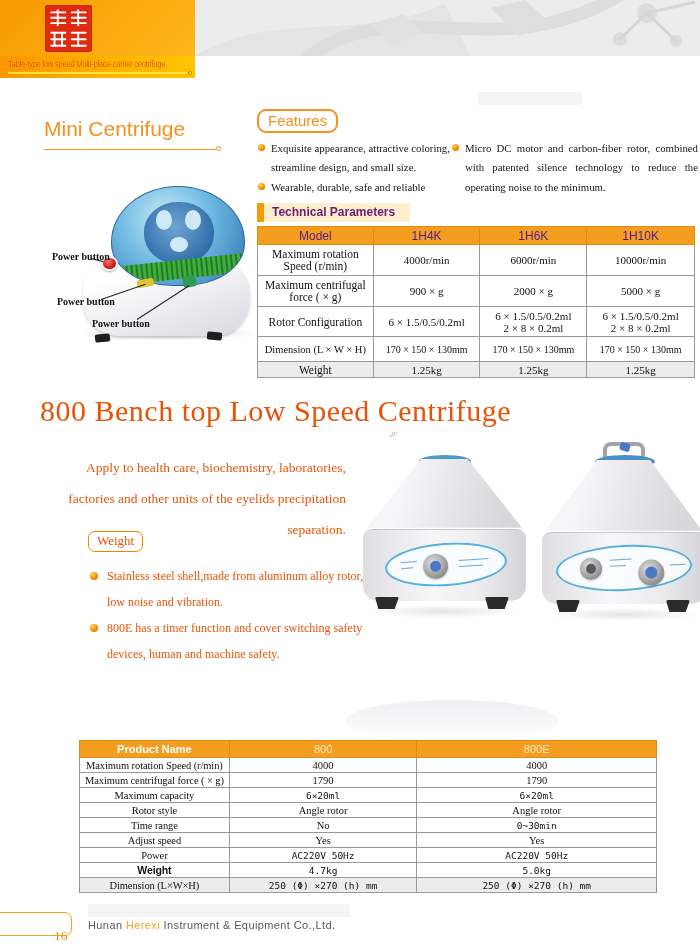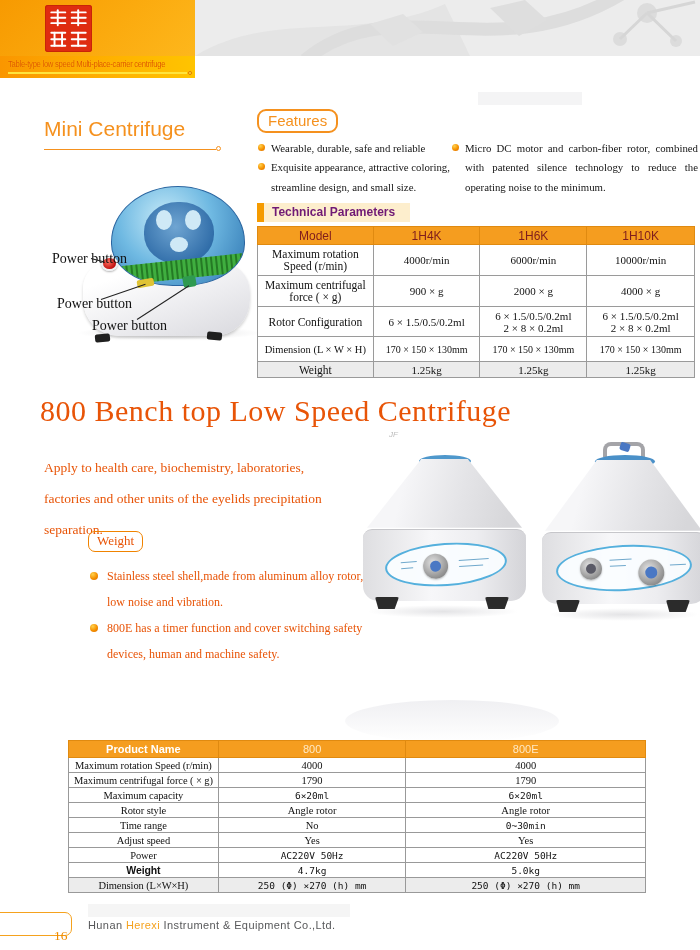--- a/index.html
+++ b/index.html
@@ -47,21 +47,21 @@
 
   
   #tech-bar { left:257px; top:203px; width:153px; height:19px; background:#fdeecd; }
   #tech-square { left:0; top:0; width:7px; height:19px; background:#f59b00; }
   #tech-title { left:15px; top:0; line-height:19px; font-size:12px; font-weight:bold; color:#701a75; }
 
   
   #tech-table { left:257px; top:226px; width:438px; border-collapse:collapse;
                 font-family:"Liberation Serif", serif; }
   #tech-table th, #tech-table td { border:1px solid #9a9a9a; text-align:center; vertical-align:middle; }
-  #tech-table thead th { background:#f59d1f; color:#7f1d1d; border-color:#e08a10;
+  #tech-table thead th { background:#f59d1f; color:#4c1d95; border-color:#e08a10;
                          font-family:"Liberation Sans", sans-serif; font-weight:normal;
                          font-size:12px; height:18px; }
   #tech-table tbody td { font-size:11px; color:#111; white-space:pre-line; padding:1px 2px; }
   #tech-table td.lbl { font-size:11.5px; }
   #tech-table tr.shaded td { background:#ececec; }
   #tech-table tr.r0 td { height:31px; }
   #tech-table tr.r1 td { height:31px; }
   #tech-table tr.r2 td { height:30px; }
   #tech-table tr.r3 td { height:25px; font-size:10px; }
   #tech-table tr.r3 td.lbl { font-size:10.5px; }
@@ -91,29 +91,29 @@
               background-position:0 4px; }
   .md-btn-red { left:46px; top:70px; width:17px; height:15px; border-radius:50%;
                 background:radial-gradient(circle at 40% 35%,#ff7060,#c01010 70%);
                 border:2px solid #eef0f2; box-shadow:0 1px 2px rgba(0,0,0,.3); }
   .md-btn-yellow { left:82px; top:93px; width:17px; height:8px; background:#dfc334;
                    border-radius:2px; transform:rotate(-10deg); }
   .md-btn-green { left:128px; top:90px; width:13px; height:11px; background:#2f9a50;
                   border-radius:2px; transform:rotate(-10deg); }
   .md-foot { width:15px; height:8px; background:#1f1f1f; border-radius:2px; }
 
-  .callout-label { font-family:"Liberation Serif", serif; font-size:14px; color:#111; white-space:nowrap; }
+  .callout-label { font-family:"Liberation Serif", serif; font-size:10px; color:#111; white-space:nowrap;font-weight:bold; }
   .callout-line { height:0; border-top:1px solid #222; transform-origin:left center; }
 
   
   #bench-title { left:40px; top:394px; font-family:"Liberation Serif", serif;
                  font-size:30px; color:#e85407; letter-spacing:0.5px; }
   #bench-mark { left:389px; top:430px; font-size:8px; font-style:italic; color:#bdbdbd; }
   #bench-intro { left:44px; top:452px; width:302px; font-family:"Liberation Serif", serif;
-                 font-size:13.5px; color:#e85407; line-height:31px; }
+                 font-size:13.5px; color:#e85407; line-height:31px;text-align:right; }
   #feature-box { left:88px; top:531px; border:1.5px solid #f08300; border-radius:7px;
                  padding:1px 8px 2px; font-family:"Liberation Serif", serif;
                  font-size:13px; color:#e85407; }
   #bench-f { left:90px; top:563px; width:276px; font-size:12px; color:#e85407;
              line-height:26px; }
   #bench-f .b-dot { width:8px; height:8px; margin:9px 9px 0 0; }
 
   
   .bc { overflow:visible; }
   #bc-800 { left:357px; top:447px; width:175px; height:168px; }
@@ -131,21 +131,21 @@
   .bc-mark { position:absolute; height:1px; background:#6fa8cc; }
   .bc-foot { position:absolute; background:#2b2b2b; border-radius:2px;
              clip-path:polygon(0 0,100% 0,82% 100%,14% 100%); }
   .bc-refl { position:absolute; border-radius:50%;
              background:radial-gradient(rgba(130,130,140,.22),rgba(255,255,255,0) 70%); }
   .bc-handle { position:absolute; border:4px solid #a4a4a8; border-bottom:none;
                border-radius:8px 8px 0 0; }
   .bc-handle-blue { position:absolute; background:#4a78c4; border-radius:2px; transform:rotate(18deg); }
 
   
-  #bench-table { left:68px; top:740px; width:578px; border-collapse:collapse;
+  #bench-table { left:79px; top:740px; width:578px; border-collapse:collapse;
                  font-family:"Liberation Serif", serif; }
   #bench-table th, #bench-table td { border:1px solid #999; text-align:center; vertical-align:middle; }
   #bench-table thead th { background:#f59d1f; border-color:#e08a10; height:17px;
                           font-family:"Liberation Sans", sans-serif; font-size:11px; font-weight:normal; }
   #bench-table thead th.pfirst { color:#fff; font-weight:bold; }
   #bench-table thead th.pname { color:#ffe9c4; }
   #bench-table tbody td { height:15px; font-size:10.5px; color:#111; padding:0 1px; }
   #bench-table td.lbl { letter-spacing:-0.1px; }
   #bench-table td.boldlbl { font-family:"Liberation Sans", sans-serif; font-weight:bold; font-size:10.5px; }
   #bench-table td.mono { font-family:"DejaVu Sans Mono", monospace; font-size:9.5px; }
@@ -211,25 +211,25 @@
   </div>
 
   <div class="abs" id="mini-title">Mini Centrifuge</div>
   <div class="abs" id="mini-underline"></div>
   <div class="abs" id="mini-underline-dot"></div>
 
   <div class="abs" id="features-box">Features</div>
   <div class="abs bullets" id="mini-f1">
       <div class="b-row">
         <span class="b-dot"></span>
-        <span class="b-txt">Wearable, durable, safe and reliable</span>
+        <span class="b-txt">Exquisite appearance, attractive coloring, streamline design, and small size.</span>
       </div>
       <div class="b-row">
         <span class="b-dot"></span>
-        <span class="b-txt">Exquisite appearance, attractive coloring, streamline design, and small size.</span>
+        <span class="b-txt">Wearable, durable, safe and reliable</span>
       </div>
     </div>
   <div class="abs bullets" id="mini-f2">
       <div class="b-row">
         <span class="b-dot"></span>
         <span class="b-txt">Micro DC motor and carbon-fiber rotor, combined with patented silence technology to reduce the operating noise to the minimum.</span>
       </div>
     </div>
 
   <div class="abs wm" id="wm1"></div>
@@ -283,21 +283,21 @@
         <tr class="r0">
           <td class="lbl">Maximum rotation Speed (r/min)</td>
           <td>4000r/min</td>
           <td>6000r/min</td>
           <td>10000r/min</td>
         </tr>
         <tr class="r1">
           <td class="lbl">Maximum centrifugal force ( × g)</td>
           <td>900 × g</td>
           <td>2000 × g</td>
-          <td>4000 × g</td>
+          <td>5000 × g</td>
         </tr>
         <tr class="r2">
           <td class="lbl">Rotor Configuration</td>
           <td>6 × 1.5/0.5/0.2ml</td>
           <td>6 × 1.5/0.5/0.2ml
 2 × 8 × 0.2ml</td>
           <td>6 × 1.5/0.5/0.2ml
 2 × 8 × 0.2ml</td>
         </tr>
         <tr class="r3">

